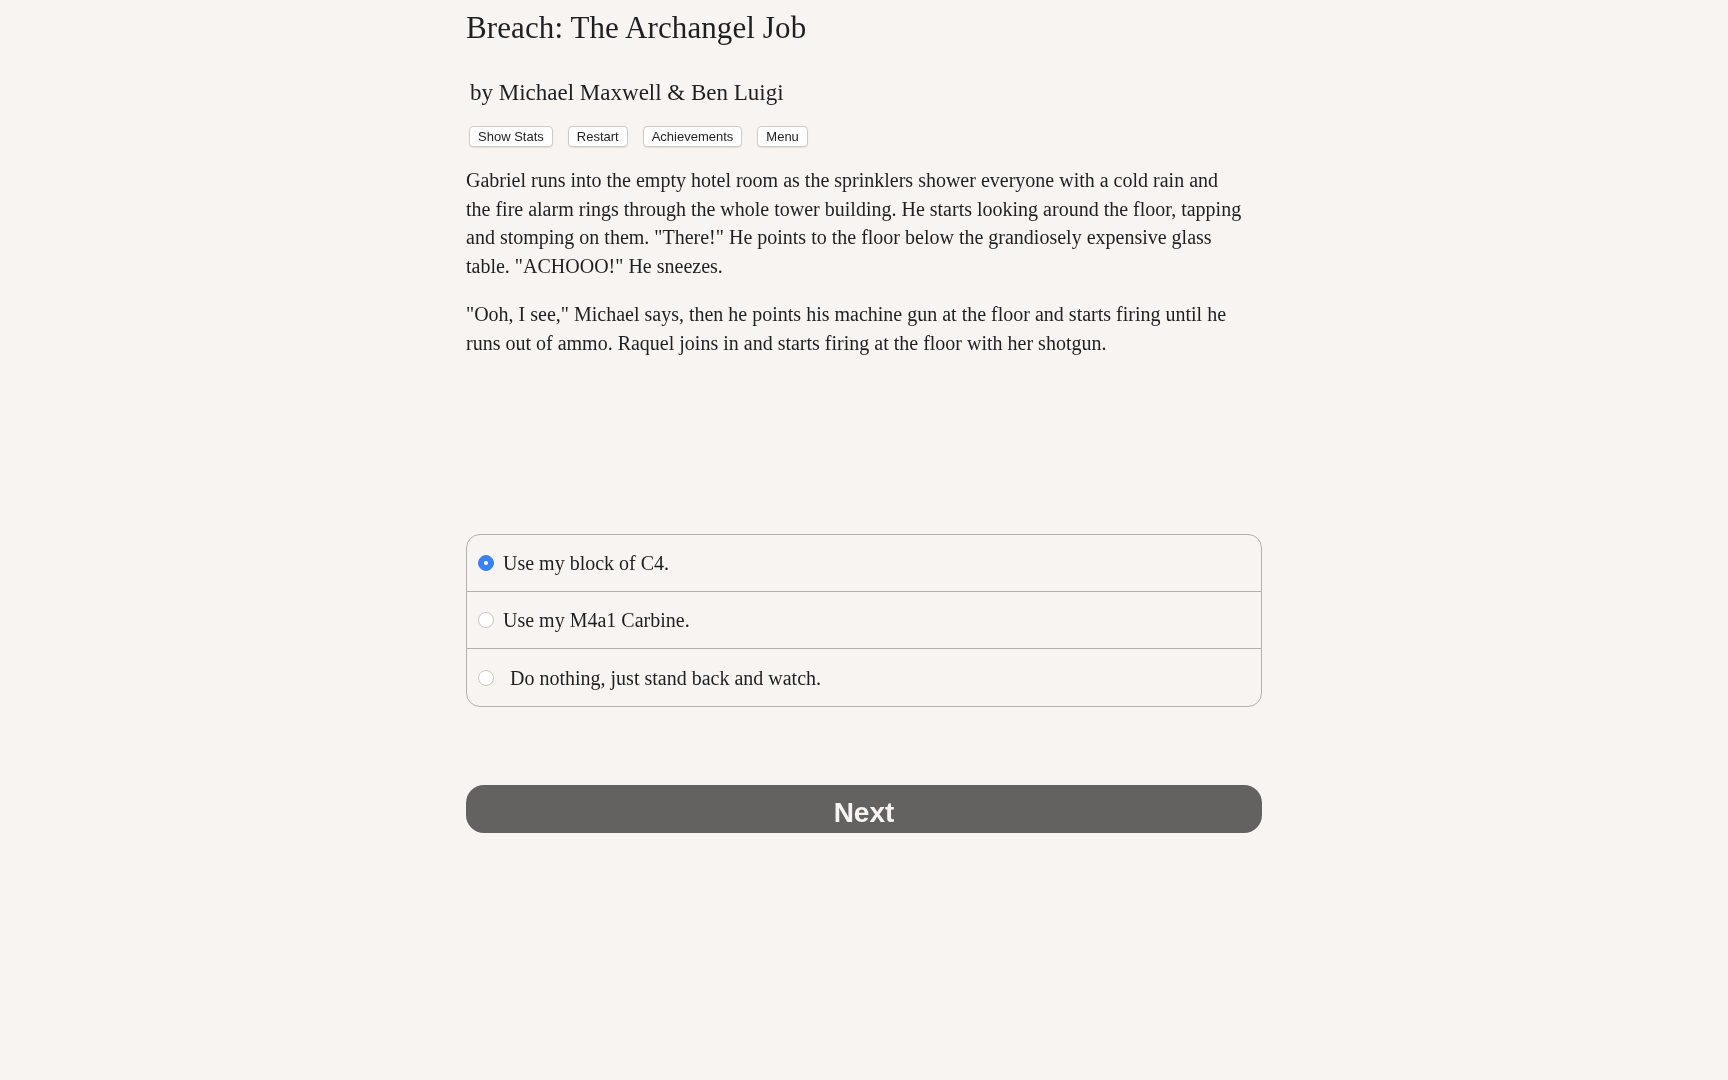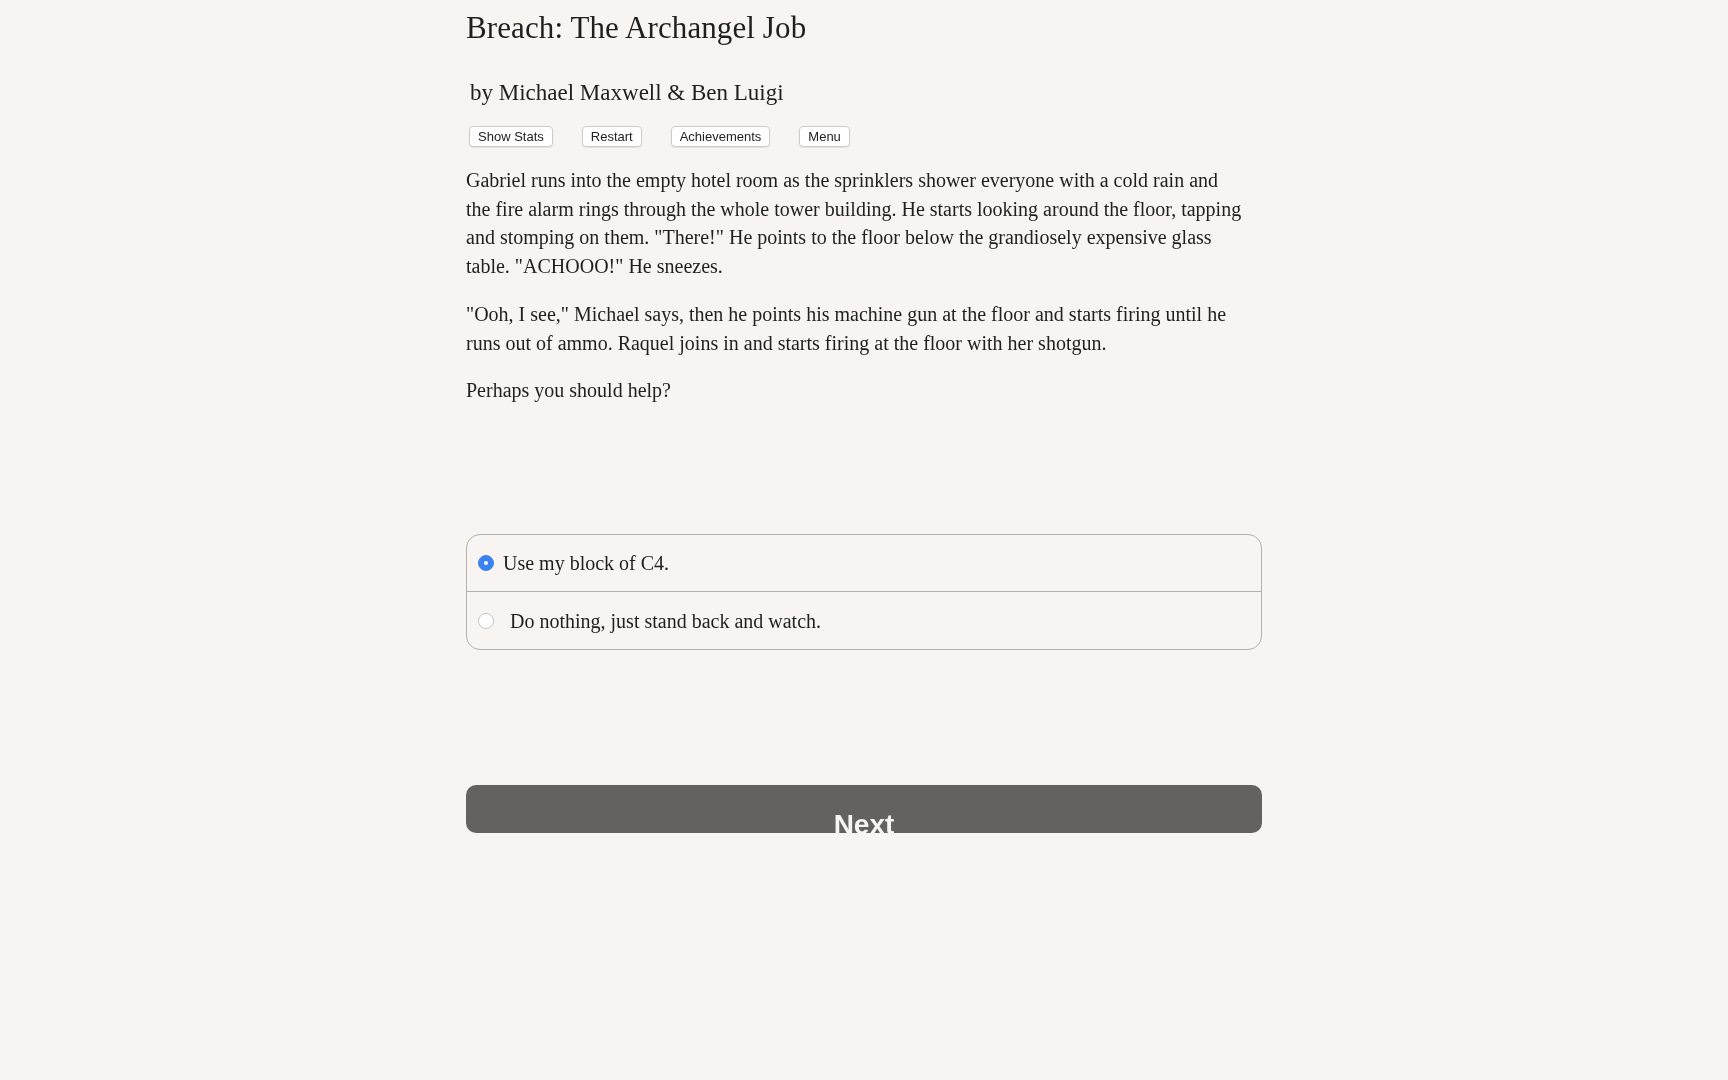--- a/index.html
+++ b/index.html
@@ -40,21 +40,21 @@
       font-weight: normal;
       line-height: 30px;
       white-space: nowrap;
     }
     .button-row {
       position: absolute;
       left: 3px;
       top: 126px;
       height: 21px;
       display: flex;
-      gap: 29px;
+      gap: 15px;
     }
     .small-btn {
       font-family: "Liberation Sans", "DejaVu Sans", sans-serif;
       font-size: 13px;
       color: #222;
       background: #ffffff;
       border: 1px solid #cfccc8;
       border-radius: 4px;
       padding: 0 8px;
       height: 21px;
@@ -128,57 +128,60 @@
       color: #1f1f1f;
       white-space: nowrap;
     }
     .next-btn {
       position: absolute;
       left: 0;
       top: 785px;
       width: 796px;
       height: 48px;
       border: none;
-      border-radius: 10px;
+      border-radius: 18px;
       background: #636261;
       color: #f7f4f1;
       font-family: "Liberation Sans", "DejaVu Sans", sans-serif;
       font-weight: bold;
       font-size: 28px;
       line-height: 48px;
       text-align: center;
       cursor: pointer;
-      padding: 16px;
+      padding: 4px;
     }
   </style>
 </head>
 <body>
 
 <div class="container">
 
   <h1 class="title">Breach: The Archangel Job</h1>
   <h2 class="byline">by Michael Maxwell &amp; Ben Luigi</h2>
 
   <div class="button-row">
     <button class="small-btn">Show Stats</button>
     <button class="small-btn">Restart</button>
     <button class="small-btn">Achievements</button>
     <button class="small-btn">Menu</button>
   </div>
 
   <div class="story">
     <p>Gabriel runs into the empty hotel room as the sprinklers shower everyone with a cold rain and the fire alarm rings through the whole tower building. He starts looking around the floor, tapping and stomping on them. "There!" He points to the floor below the grandiosely expensive glass table. "ACHOOO!" He sneezes.</p>
     <p>"Ooh, I see," Michael says, then he points his machine gun at the floor and starts firing until he runs out of ammo. Raquel joins in and starts firing at the floor with her shotgun.</p>
-    <p>Perhaps you should help?</p>
   </div>
 
   <div class="choices">
     <label class="choice">
       <span class="radio checked"></span>
       <span class="choice-label">Use my block of C4.</span>
+    </label>
+    <label class="choice">
+      <span class="radio"></span>
+      <span class="choice-label">Use my M4a1 Carbine.</span>
     </label>
     <label class="choice">
       <span class="radio"></span>
       <span class="choice-label">Do nothing, just stand back and watch.</span>
     </label>
   </div>
 
   <button class="next-btn">Next</button>
 
 </div>

